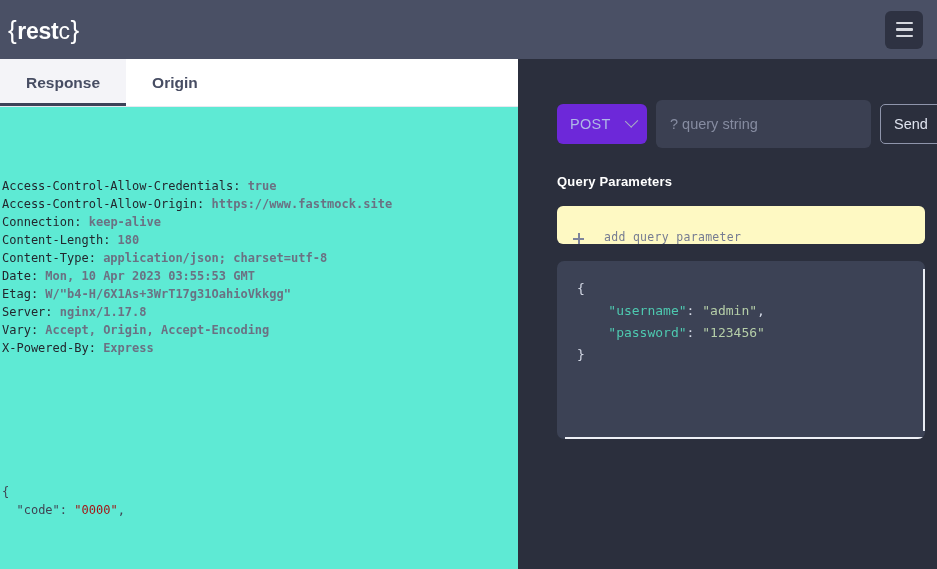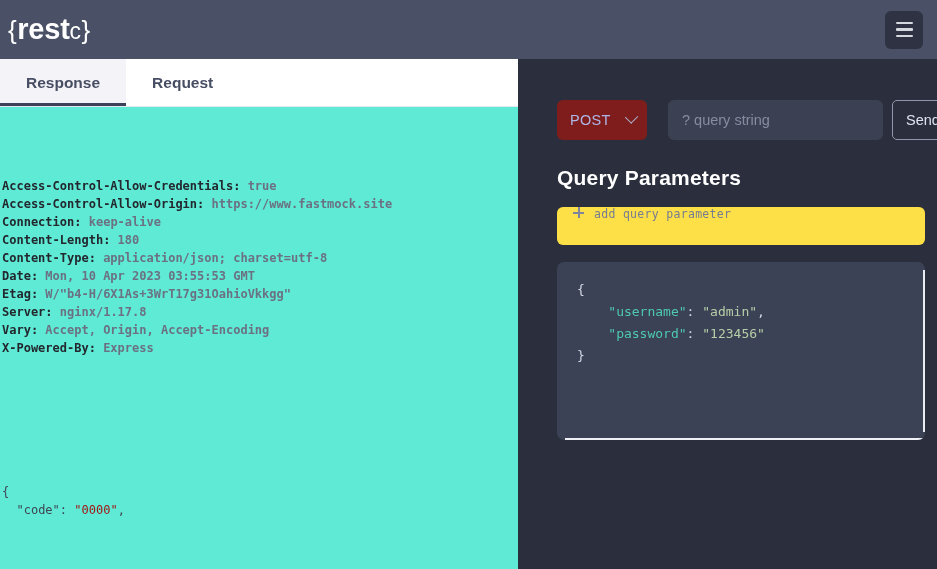--- a/index.html
+++ b/index.html
@@ -38,21 +38,21 @@
     font-family: "Liberation Serif", serif;
     font-size: 25px;
     color: #ffffff;
     letter-spacing: .5px;
     white-space: nowrap;
     line-height: 1;
     display: flex;
     align-items: baseline;
   }
   .logo .brace { font-weight: 300; font-family: "Liberation Sans", sans-serif; font-size: 26px;}
-  .logo .b-strong { font-family: "Liberation Sans", sans-serif; font-weight: 700; font-size: 29px; letter-spacing: -0.2px;}
+  .logo .b-strong { font-family: "Liberation Sans", sans-serif; font-weight: 700; font-size: 23px; letter-spacing: -0.2px;}
   .logo .b-light { font-family: "Liberation Sans", sans-serif; font-weight: 400; font-size: 23px;}
   .menu-btn {
     width: 38px;
     height: 38px;
     border-radius: 6px;
     background: #2e3242;
     border: none;
     display: flex;
     flex-direction: column;
     align-items: center;
@@ -104,21 +104,21 @@
 
   .response-body {
     padding: 16px 0 0 2px;
     font-family: "DejaVu Sans Mono", "Liberation Mono", monospace;
     font-size: 12px;
     line-height: 18px;
     color: #555b6e;
     white-space: pre;
   }
   .hdr-line { white-space: pre; }
-  .hdr-name { color: #23272e; font-weight: 700; }
+  .hdr-name { color: #23272e; font-weight: 400; }
   .hdr-val  { color: #6b7183; font-weight: bold; }
   .status-code { color: #a31515; font-weight: 700; }
   .status-rest { color: #6b7183; }
   .json-gap { height: 18px; }
   .json-line { white-space: pre; color: #3f4453; }
   .j-key { color: #3f4453; }
   .j-str { color: #a31515; }
   .j-punc { color: #3f4453; }
 
   
@@ -134,21 +134,21 @@
   }
   .req-row {
     display: flex;
     align-items: center;
     gap: 9px;
     padding: 41px 12px 0 39px;
   }
   .method-select {
     width: 90px;
     height: 40px;
-    background: #7f1d1d;
+    background: #6d28d9;
     border: none;
     border-radius: 6px;
     display: flex;
     align-items: center;
     justify-content: space-between;
     box-sizing: border-box;
     padding: 0 11px 0 13px;
     cursor: pointer;
     flex: 0 0 auto;
     gap: 16px;
@@ -159,63 +159,62 @@
     letter-spacing: .3px;
   }
   .chev {
     width: 9px; height: 9px;
     border-right: 1.6px solid #a7adc4;
     border-bottom: 1.6px solid #a7adc4;
     transform: rotate(45deg) translate(-2px,-2px);
   }
   .query-input {
     flex: 1 1 auto;
-    height: 40px;
+    height: 48px;
     background: #3b4052;
     border: none;
     border-radius: 6px;
     box-sizing: border-box;
     padding: 0 14px;
     font-family: "Liberation Sans", sans-serif;
     font-size: 14.5px;
     color: #e3e6ef;
     outline: none;
-    margin-left: 12px;
   }
   .query-input::placeholder { color: #868ca1; }
   .send-btn {
     flex: 0 0 auto;
     height: 40px;
     padding: 0 13px;
     background: transparent;
     border: 1.6px solid #8f95ab;
     border-radius: 5px;
     color: #dfe3ef;
     font-size: 14.5px;
     font-family: "Liberation Sans", sans-serif;
     cursor: pointer;
   }
 
   .section-title {
     margin: 0;
     padding: 26px 0 0 39px;
-    font-size: 21px;
+    font-size: 13px;
     font-weight: 700;
     color: #ffffff;
     letter-spacing: .2px;
   }
 
   .add-param {
     margin: 17px 12px 0 39px;
     height: 38px;
-    background: #fde047;
+    background: #fef9c3;
     border-radius: 6px;
     display: flex;
-    align-items: flex-start;
-    gap: 10px;
+    align-items: flex-end;
+    gap: 20px;
     padding: 0 16px;
     box-sizing: border-box;
     cursor: pointer;
   }
   .plus-icon {
     position: relative;
     width: 11px; height: 11px;
     flex: 0 0 auto;
   }
   .plus-icon::before, .plus-icon::after {
@@ -287,21 +286,21 @@
     </button>
   </div>
 
   <div class="left-pane">
 
     <div class="tabs">
       <div class="tab active">
         <span>Response</span>
       </div>
       <div class="tab">
-        <span>Request</span>
+        <span>Origin</span>
       </div>
     </div>
 
     <div class="response-body">
 
       <div id="headers-host"><div class="hdr-line"><span class="hdr-name">Access-Control-Allow-Credentials:</span><span class="hdr-val"> true</span></div><div class="hdr-line"><span class="hdr-name">Access-Control-Allow-Origin:</span><span class="hdr-val"> https://www.fastmock.site</span></div><div class="hdr-line"><span class="hdr-name">Connection:</span><span class="hdr-val"> keep-alive</span></div><div class="hdr-line"><span class="hdr-name">Content-Length:</span><span class="hdr-val"> 180</span></div><div class="hdr-line"><span class="hdr-name">Content-Type:</span><span class="hdr-val"> application/json; charset=utf-8</span></div><div class="hdr-line"><span class="hdr-name">Date:</span><span class="hdr-val"> Mon, 10 Apr 2023 03:55:53 GMT</span></div><div class="hdr-line"><span class="hdr-name">Etag:</span><span class="hdr-val"> W/"b4-H/6X1As+3WrT17g31OahioVkkgg"</span></div><div class="hdr-line"><span class="hdr-name">Server:</span><span class="hdr-val"> nginx/1.17.8</span></div><div class="hdr-line"><span class="hdr-name">Vary:</span><span class="hdr-val"> Accept, Origin, Accept-Encoding</span></div><div class="hdr-line"><span class="hdr-name">X-Powered-By:</span><span class="hdr-val"> Express</span></div></div>
 
       <div class="json-gap"></div>
 
       <div id="json-host"><div class="json-line"><span class="j-punc">{</span></div><div class="json-line"><span class="j-punc">  </span><span class="j-key">"code"</span><span class="j-punc">: </span><span class="j-str">"0000"</span><span class="j-punc">,</span></div></div>

